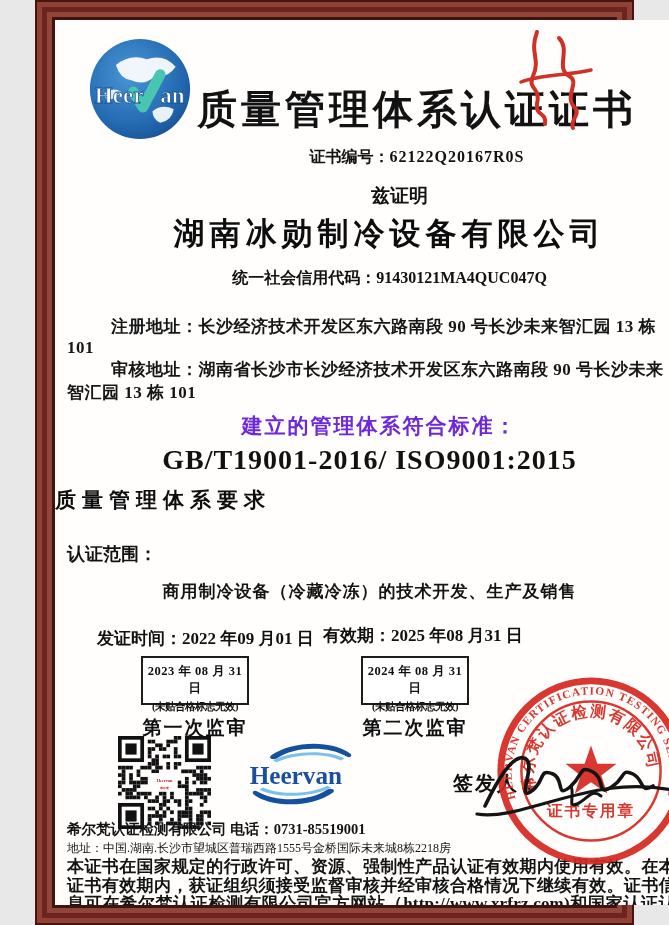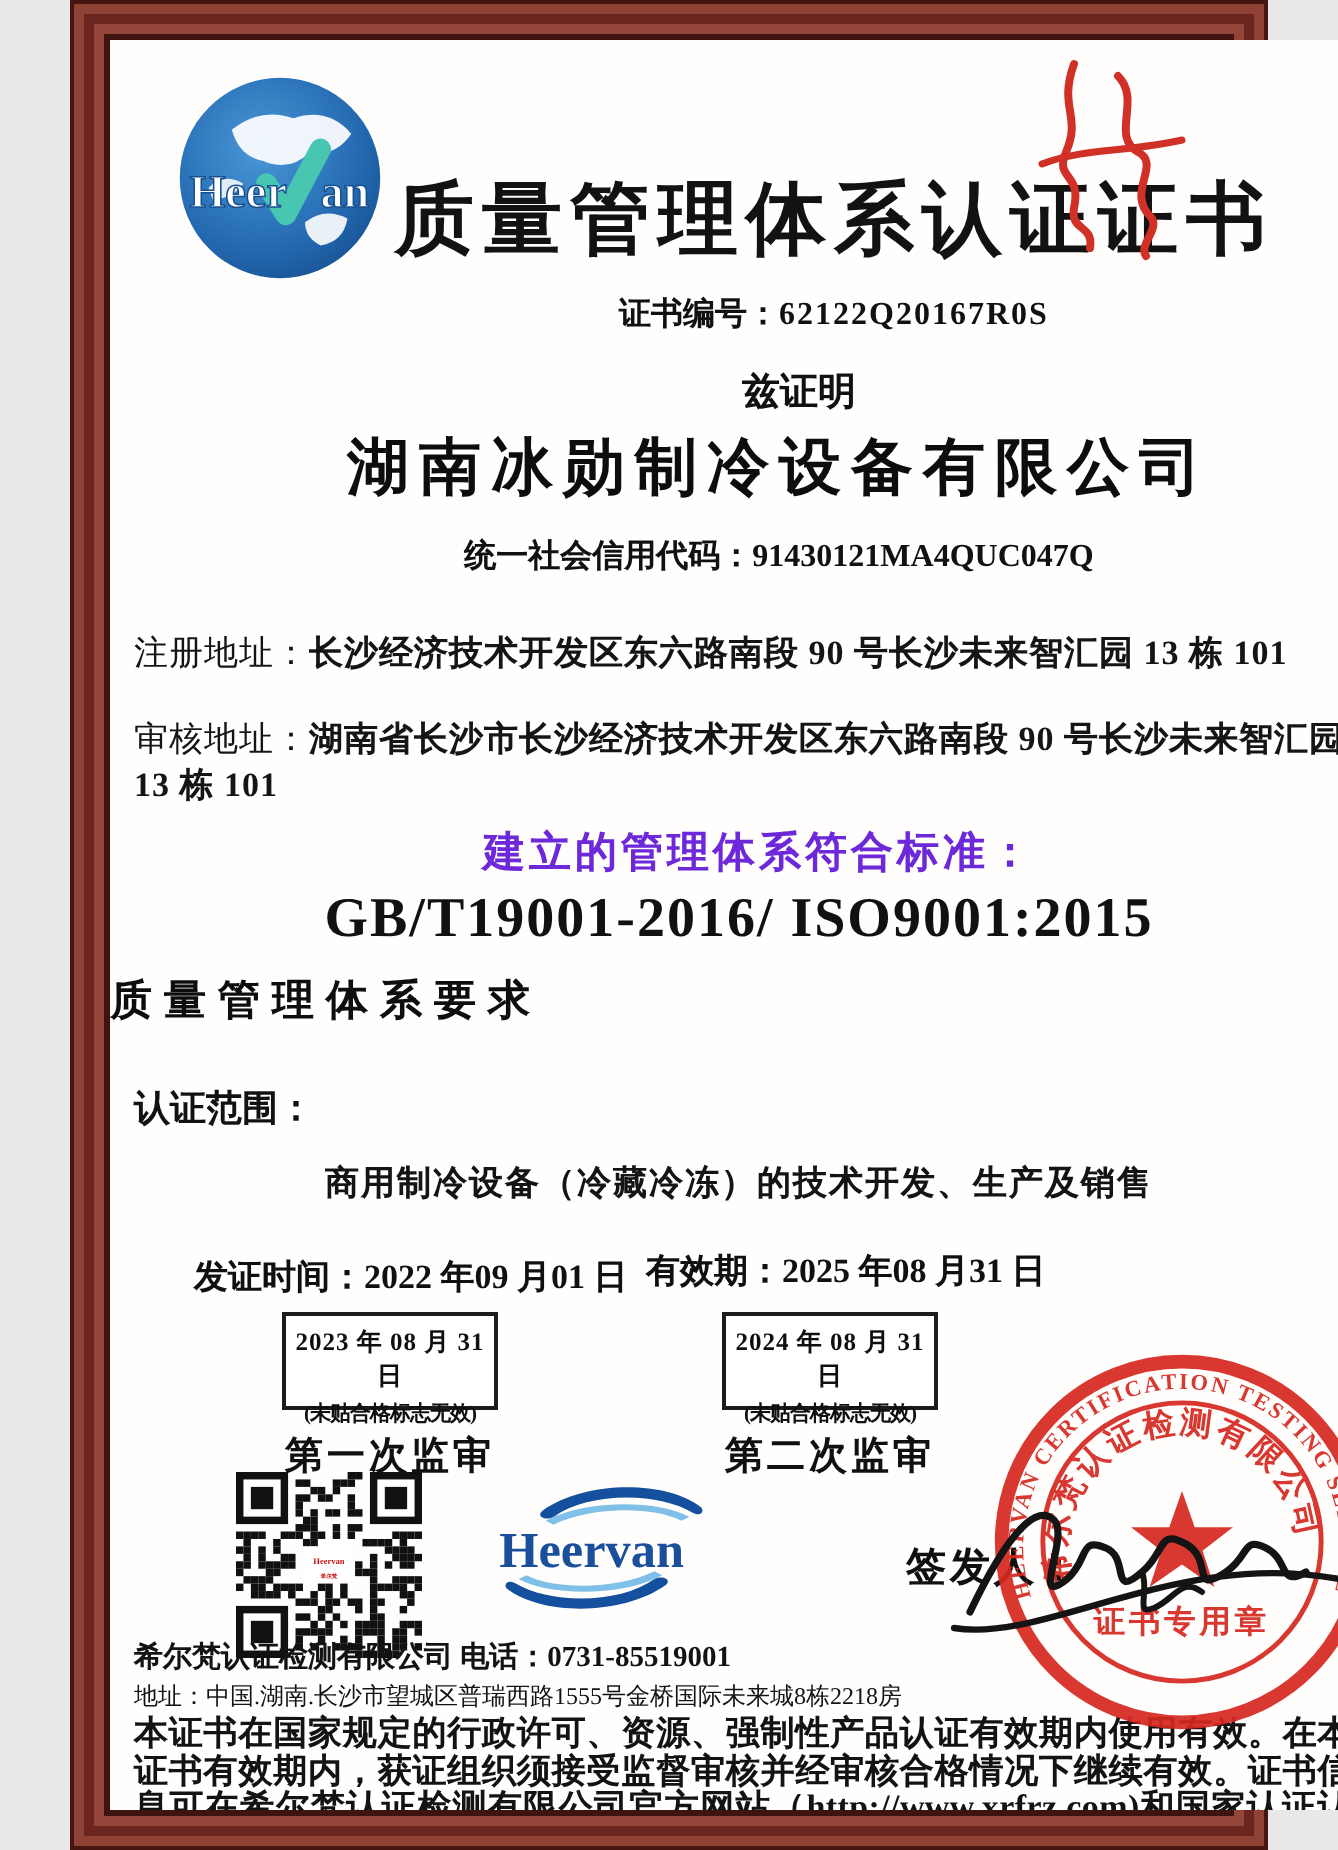--- a/index.html
+++ b/index.html
@@ -18,21 +18,21 @@
   .abs{position:absolute;}
   .title{top:62px;left:95px;right:0;text-align:center;font-size:40px;font-weight:bold;
          letter-spacing:4px;color:#121212;}
   .certno{top:127px;left:95px;right:0;text-align:center;font-size:16px;font-weight:bold;color:#111;}
   .certno .num{font-family:"Liberation Serif",serif;letter-spacing:1px;}
   .declare{top:163px;left:60px;right:0;text-align:center;font-size:19px;font-weight:bold;color:#111;}
   .company{top:193px;left:40px;right:0;text-align:center;font-size:31px;font-weight:bold;
            letter-spacing:5px;color:#0d0d0d;}
   .credit{top:248px;left:40px;right:0;text-align:center;font-size:16px;font-weight:bold;color:#111;}
   .addr{left:12px;right:6px;font-size:17px;font-weight:bold;color:#151515;letter-spacing:0.5px;}
-  .addr .lab{font-weight:normal;}
+  .addr .lab{font-weight:bold;margin-left:44px;}
   .reg{top:295px;}
   .audit{top:338px;}
   .stdhead{top:392px;left:20px;right:0;text-align:center;font-size:21px;font-weight:bold;
            letter-spacing:2px;color:#6d28d9;}
   .stdcode{top:424px;left:0;right:0;text-align:center;font-size:28px;font-weight:600;
            color:#111;letter-spacing:1px;}
   .stdname{top:466px;left:0;right:0;text-align:left;font-size:21px;font-weight:bold;
            letter-spacing:6px;color:#0e0e0e;}
   .scopelab{top:522px;left:12px;font-size:18px;font-weight:bold;color:#121212;}
   .scope{top:560px;left:0;right:0;text-align:center;font-size:17px;font-weight:bold;

